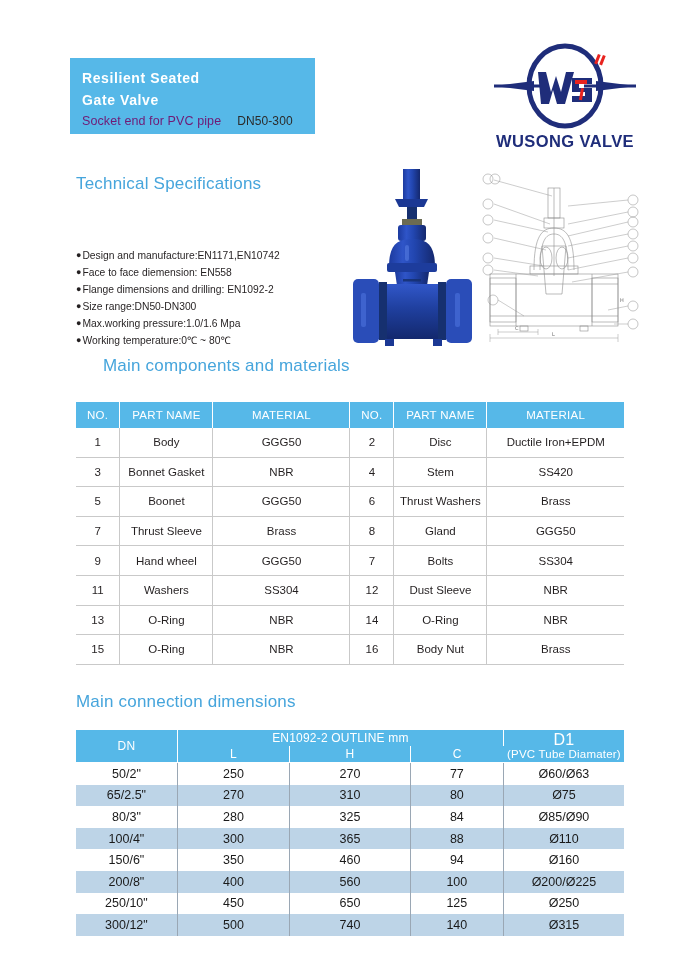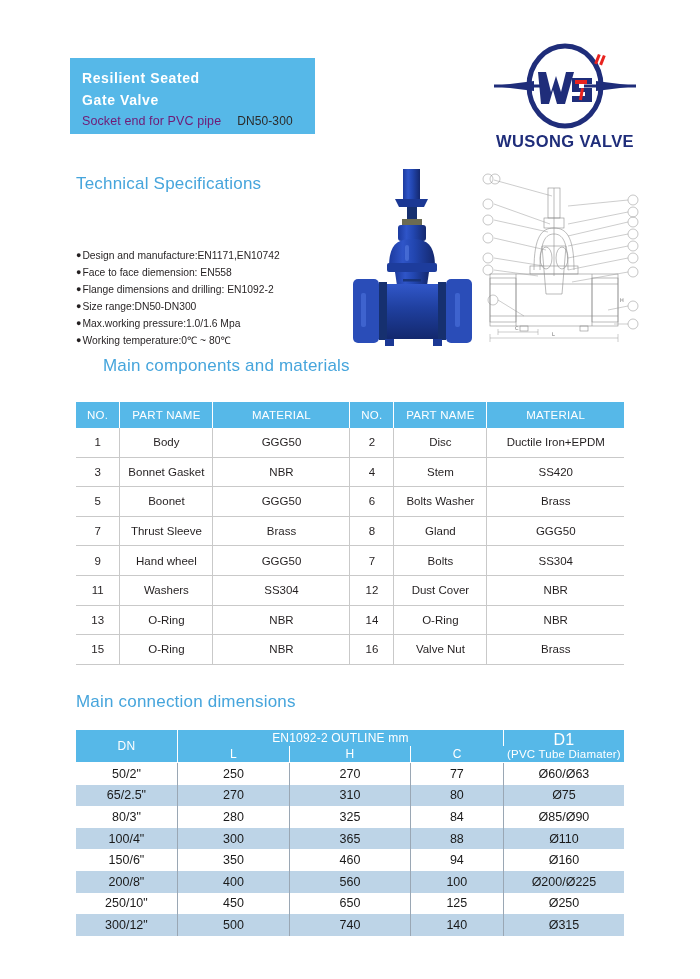--- a/index.html
+++ b/index.html
@@ -400,21 +400,21 @@
       <td>NBR</td>
       <td>4</td>
       <td>Stem</td>
       <td>SS420</td>
     </tr>
     <tr>
       <td>5</td>
       <td>Boonet</td>
       <td>GGG50</td>
       <td>6</td>
-      <td>Bolts Washer</td>
+      <td>Thrust Washers</td>
       <td>Brass</td>
     </tr>
     <tr>
       <td>7</td>
       <td>Thrust Sleeve</td>
       <td>Brass</td>
       <td>8</td>
       <td>Gland</td>
       <td>GGG50</td>
     </tr>
@@ -424,37 +424,37 @@
       <td>GGG50</td>
       <td>7</td>
       <td>Bolts</td>
       <td>SS304</td>
     </tr>
     <tr>
       <td>11</td>
       <td>Washers</td>
       <td>SS304</td>
       <td>12</td>
-      <td>Dust Cover</td>
+      <td>Dust Sleeve</td>
       <td>NBR</td>
     </tr>
     <tr>
       <td>13</td>
       <td>O-Ring</td>
       <td>NBR</td>
       <td>14</td>
       <td>O-Ring</td>
       <td>NBR</td>
     </tr>
     <tr>
       <td>15</td>
       <td>O-Ring</td>
       <td>NBR</td>
       <td>16</td>
-      <td>Valve Nut</td>
+      <td>Body Nut</td>
       <td>Brass</td>
     </tr>
   </tbody>
 </table>
 
 <div class="section-heading" id="heading-dim">Main connection dimensions</div>
 
 <table id="dimensions-table">
   <colgroup>
     <col style="width:18.5%">

